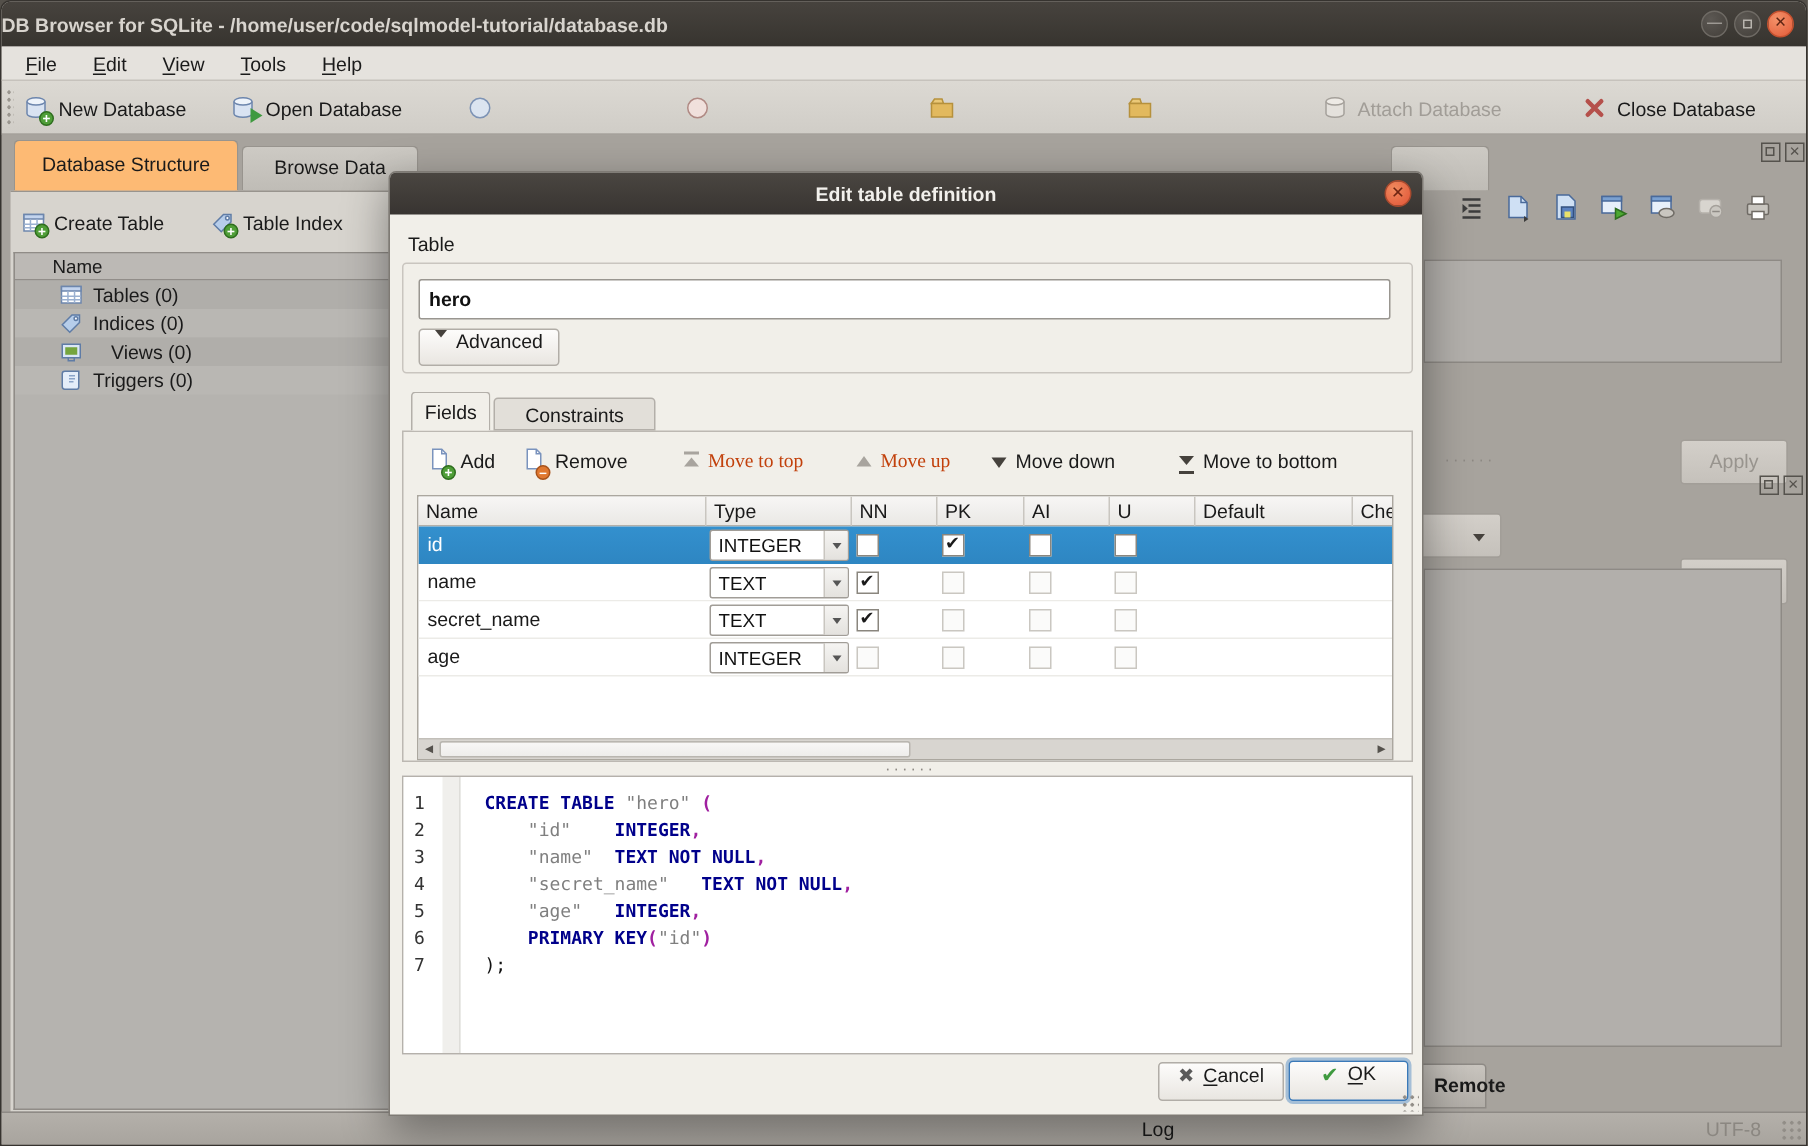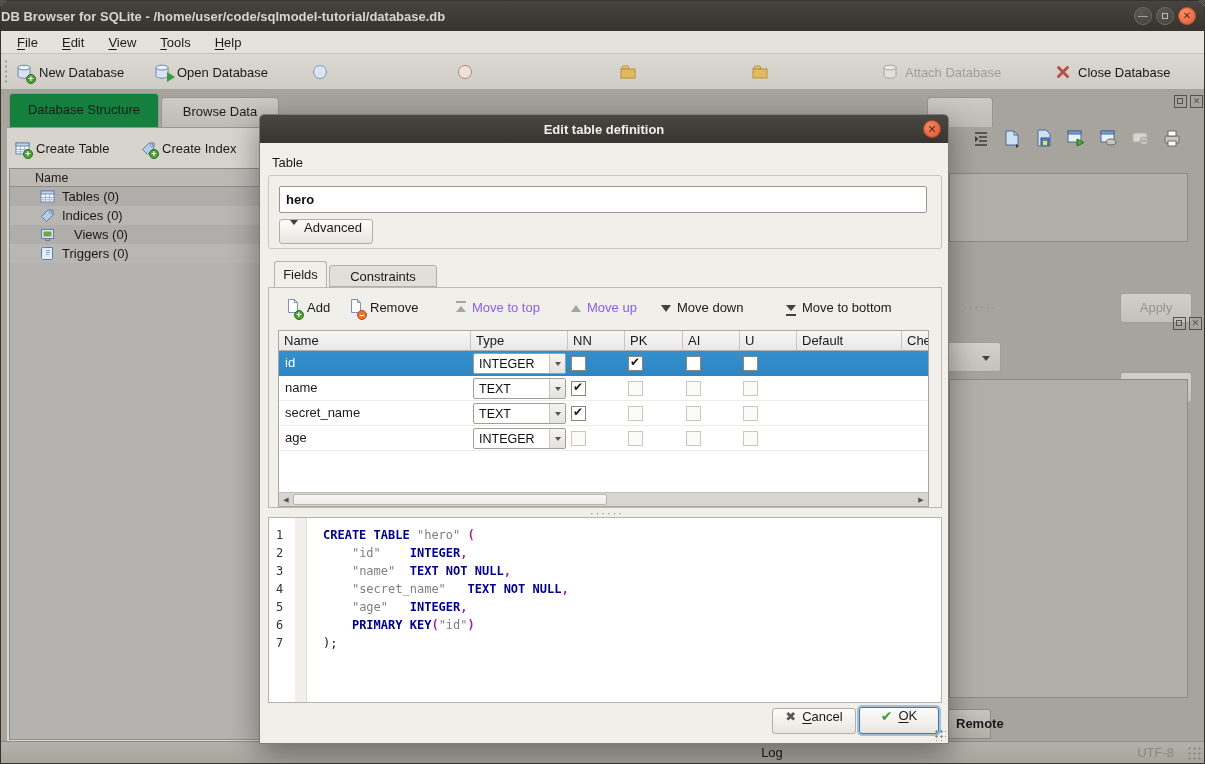--- a/index.html
+++ b/index.html
@@ -33,21 +33,21 @@
   .badge{position:absolute;right:-3px;bottom:-3px;width:10px;height:10px;border-radius:50%;
          color:#fff;font-size:9px;font-weight:bold;line-height:9px;text-align:center;}
   .b-green{background:#4f9e38;border:1px solid #2e6e1e;}
   .b-orange{background:#e07830;border:1px solid #a8521a;}
   .b-arrowR{position:absolute;right:-4px;bottom:-1px;width:0;height:0;border-left:8px solid #3f9a3f;
             border-top:5px solid transparent;border-bottom:5px solid transparent;}
 
   
   .mtab{position:absolute;border:1px solid #98948e;border-bottom:none;border-radius:4px 4px 0 0;
         text-align:center;overflow:hidden;white-space:nowrap;}
-  .mtab.active{background:#15803d;z-index:3;}
+  .mtab.active{background:#fdba74;z-index:3;}
   .mtab.inactive{background:linear-gradient(#cdcac4,#bfbcb6);}
   .mdi-ctl{position:absolute;width:13px;height:13px;border:1px solid #55524d;background:transparent;
            color:#55524d;font-size:9px;line-height:11px;text-align:center;}
   .mdi-ctl .inner{position:absolute;left:2px;top:2px;width:6px;height:6px;border:1px solid #55524d;}
 
   
   .left-panel{left:6px;top:126px;width:252px;height:614px;background:#d7d4ce;border-top:1px solid #98948e;}
   .toolbutton{position:absolute;display:flex;align-items:center;gap:6px;height:24px;white-space:nowrap;}
   .tree{position:absolute;left:2px;top:40px;width:250px;height:572px;background:#b5b3af;border:1px solid #908c87;border-right:none;}
   .tree-header{height:18px;background:#bcb9b5;border-bottom:1px solid #918d89;padding-left:25px;line-height:18px;font-size:12.5px;}
@@ -89,21 +89,21 @@
   .btn .x-ic{color:#5a5a5a;font-weight:bold;font-size:13px;}
   .btn .ok-ic{color:var(--ok-green,#3f9a3f);font-weight:bold;font-size:14px;}
   .btn.focused{border:1px solid #3a79b8;box-shadow:0 0 0 2px rgba(74,134,194,.45);}
 
   .dtab{position:absolute;border:1px solid #b3afa9;text-align:center;}
   .dtab.active{background:#f1efe9;border-bottom:none;border-radius:3px 3px 0 0;z-index:3;line-height:25px;}
   .dtab.inactive{background:#e2dfd9;border-radius:3px 3px 0 0;line-height:21px;}
   .pane{position:absolute;border:1px solid #bcb8b2;background:#f1efe9;}
 
   .action{position:absolute;display:flex;align-items:center;gap:6px;height:24px;white-space:nowrap;}
-  .action.disabled{color:#8b5cf6;}
+  .action.disabled{color:#c2410c;font-family:Liberation Serif, serif;}
   .mv{display:inline-block;color:#45413c;font-size:10px;line-height:10px;}
   .action.disabled .mv{color:#a8a49e;}
   .mv.bar-top{border-top:2px solid currentColor;padding-top:1px;}
   .mv.bar-bottom{border-bottom:2px solid currentColor;padding-bottom:1px;}
 
   .grid-frame{position:absolute;background:#fff;border:1px solid #aba79f;overflow:hidden;}
   .grid-header{position:absolute;left:0;top:0;height:20px;width:100%;background:linear-gradient(#f7f6f5,#eae8e5);
                border-bottom:1px solid #b3b0aa;}
   .gh-cell{position:absolute;top:0;height:20px;line-height:19px;padding-left:5px;border-right:1px solid #c9c6c0;
            overflow:hidden;white-space:nowrap;}
@@ -254,21 +254,21 @@
       <span>Create Table</span>
     </div>
     <div class="toolbutton" style="left:134px;top:8px;">
       <span class="iconwrap" style="width:15px;height:15px;">
         <svg viewBox="0 0 15 15" width="15" height="15">
             <path d="M1.5 8.5 8 2h5v5l-6.5 6.5z" fill="#b6cdea" stroke="#5f7ca6"></path>
             <circle cx="10.6" cy="4.4" r="1.2" fill="#fff" stroke="#5f7ca6"></circle>
           </svg>
         <span class="badge b-green">+</span>
       </span>
-      <span>Create Index</span>
+      <span>Table Index</span>
     </div>
     <div class="tree">
       <div class="tree-header">Name</div>
       <div id="tree-body">
           <div class="tree-row" style="background: rgb(176, 174, 170);">
             <span class="ticon"><svg viewBox="0 0 15 15" width="15" height="15">
                 <rect x="1" y="2" width="13" height="11" fill="#fff" stroke="#6d86ad"></rect>
                 <rect x="1" y="2" width="13" height="3" fill="#c3d4ee" stroke="#6d86ad"></rect>
                 <path d="M5.3 5v8M9.7 5v8M1 8.5h13M1 10.8h13" stroke="#9ab0d0" fill="none"></path>
               </svg></span>

